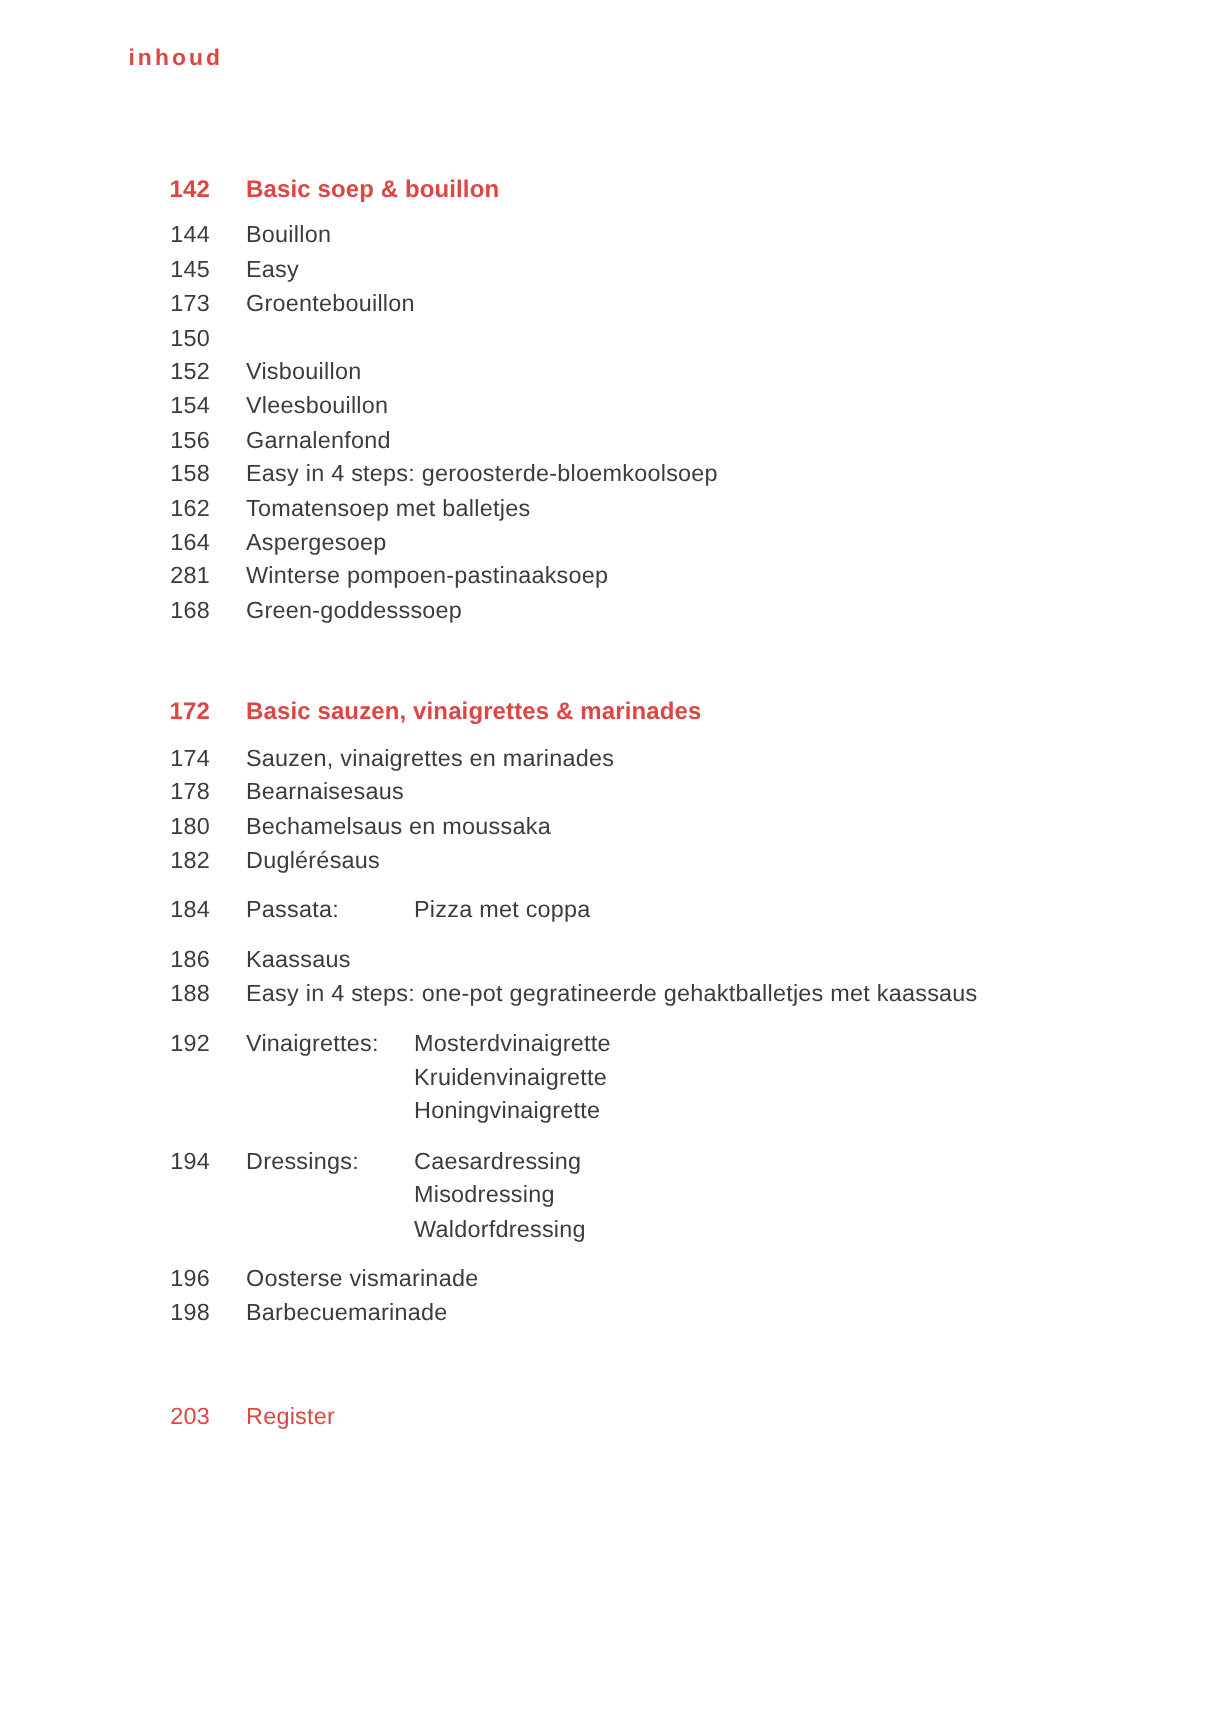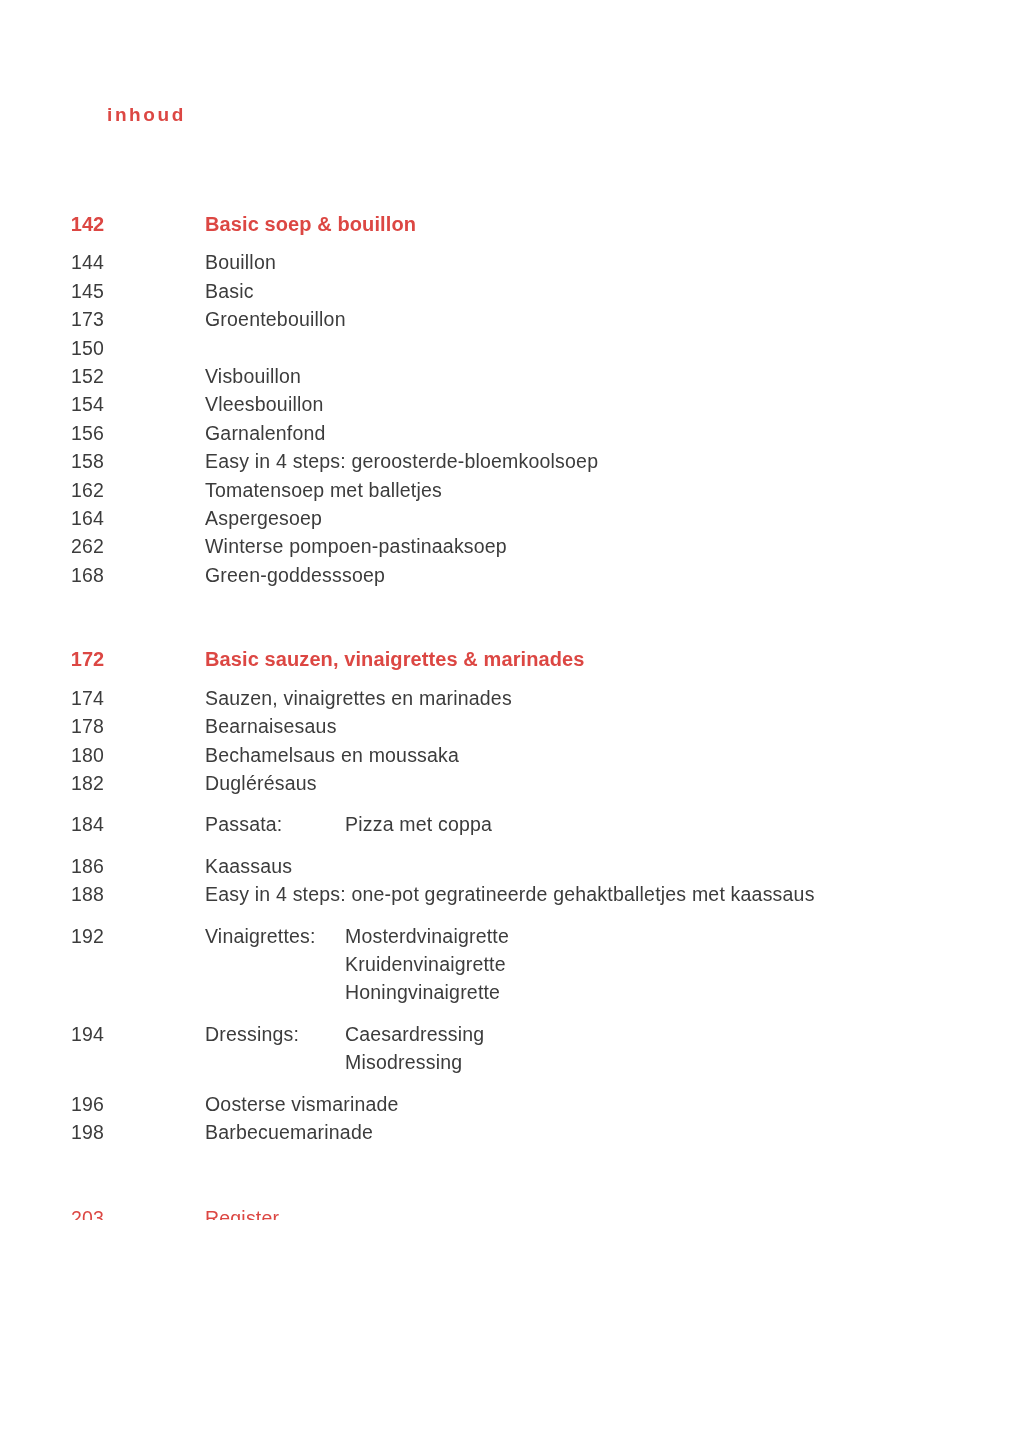--- a/index.html
+++ b/index.html
@@ -6,42 +6,42 @@
   * { margin: 0; padding: 0; box-sizing: border-box; }
   html, body { background: #ffffff; }
   body { font-family: "Liberation Sans", sans-serif; color: var(--ink); }
 
   .page {
     position: relative;
     width: 1020px;
     height: 1220px;
     background: #ffffff;
     overflow: hidden;
-    padding-top: 104px;
+    padding-top: 38px;
   }
 
   .doc-title {
     margin-left: 107px;
     font-size: 19px;
     font-weight: 700;
     letter-spacing: 2.6px;
     line-height: 22px;
     color: var(--accent);
   }
 
   .toc { margin-top: 84px; }
 
   .row {
     display: grid;
     grid-template-columns: 175px 170px 1fr;
     font-size: 19.5px;
     line-height: 28.4px;
     letter-spacing: 0.2px;
   }
-  .num { text-align: center; }
+  .num { text-align: right; }
   .label { padding-left: 30px; white-space: nowrap; }
   .label.span { grid-column: 2 / 4; }
   .vals .val { line-height: 28.4px; white-space: nowrap; }
 
   .header-row {
     color: var(--accent);
     font-weight: 700;
     font-size: 20px;
     margin-bottom: 10px;
     letter-spacing: 0.1px;
@@ -78,21 +78,21 @@
           <div class="num">142</div>
           <div class="label span">Basic soep &amp; bouillon</div>
         </div>
         <div class="group">
           <div class="row">
             <div class="num">144</div>
             <div class="label span">Bouillon</div>
           </div>
           <div class="row">
             <div class="num">145</div>
-            <div class="label span">Basic</div>
+            <div class="label span">Easy</div>
           </div>
           <div class="row">
             <div class="num">173</div>
             <div class="label span">Groentebouillon</div>
           </div>
           <div class="row">
             <div class="num">150</div>
           </div>
           <div class="row">
             <div class="num">152</div>
@@ -112,21 +112,21 @@
           </div>
           <div class="row">
             <div class="num">162</div>
             <div class="label span">Tomatensoep met balletjes</div>
           </div>
           <div class="row">
             <div class="num">164</div>
             <div class="label span">Aspergesoep</div>
           </div>
           <div class="row">
-            <div class="num">262</div>
+            <div class="num">281</div>
             <div class="label span">Winterse pompoen-pastinaaksoep</div>
           </div>
           <div class="row">
             <div class="num">168</div>
             <div class="label span">Green-goddesssoep</div>
           </div>
         </div>
       </div>
       <div class="toc-section">
         <div class="row header-row">
@@ -181,20 +181,21 @@
             </div>
           </div>
         </div>
         <div class="group">
           <div class="row">
             <div class="num">194</div>
             <div class="label">Dressings:</div>
             <div class="vals">
               <div class="val">Caesardressing</div>
               <div class="val">Misodressing</div>
+              <div class="val">Waldorfdressing</div>
             </div>
           </div>
         </div>
         <div class="group">
           <div class="row">
             <div class="num">196</div>
             <div class="label span">Oosterse vismarinade</div>
           </div>
           <div class="row">
             <div class="num">198</div>

